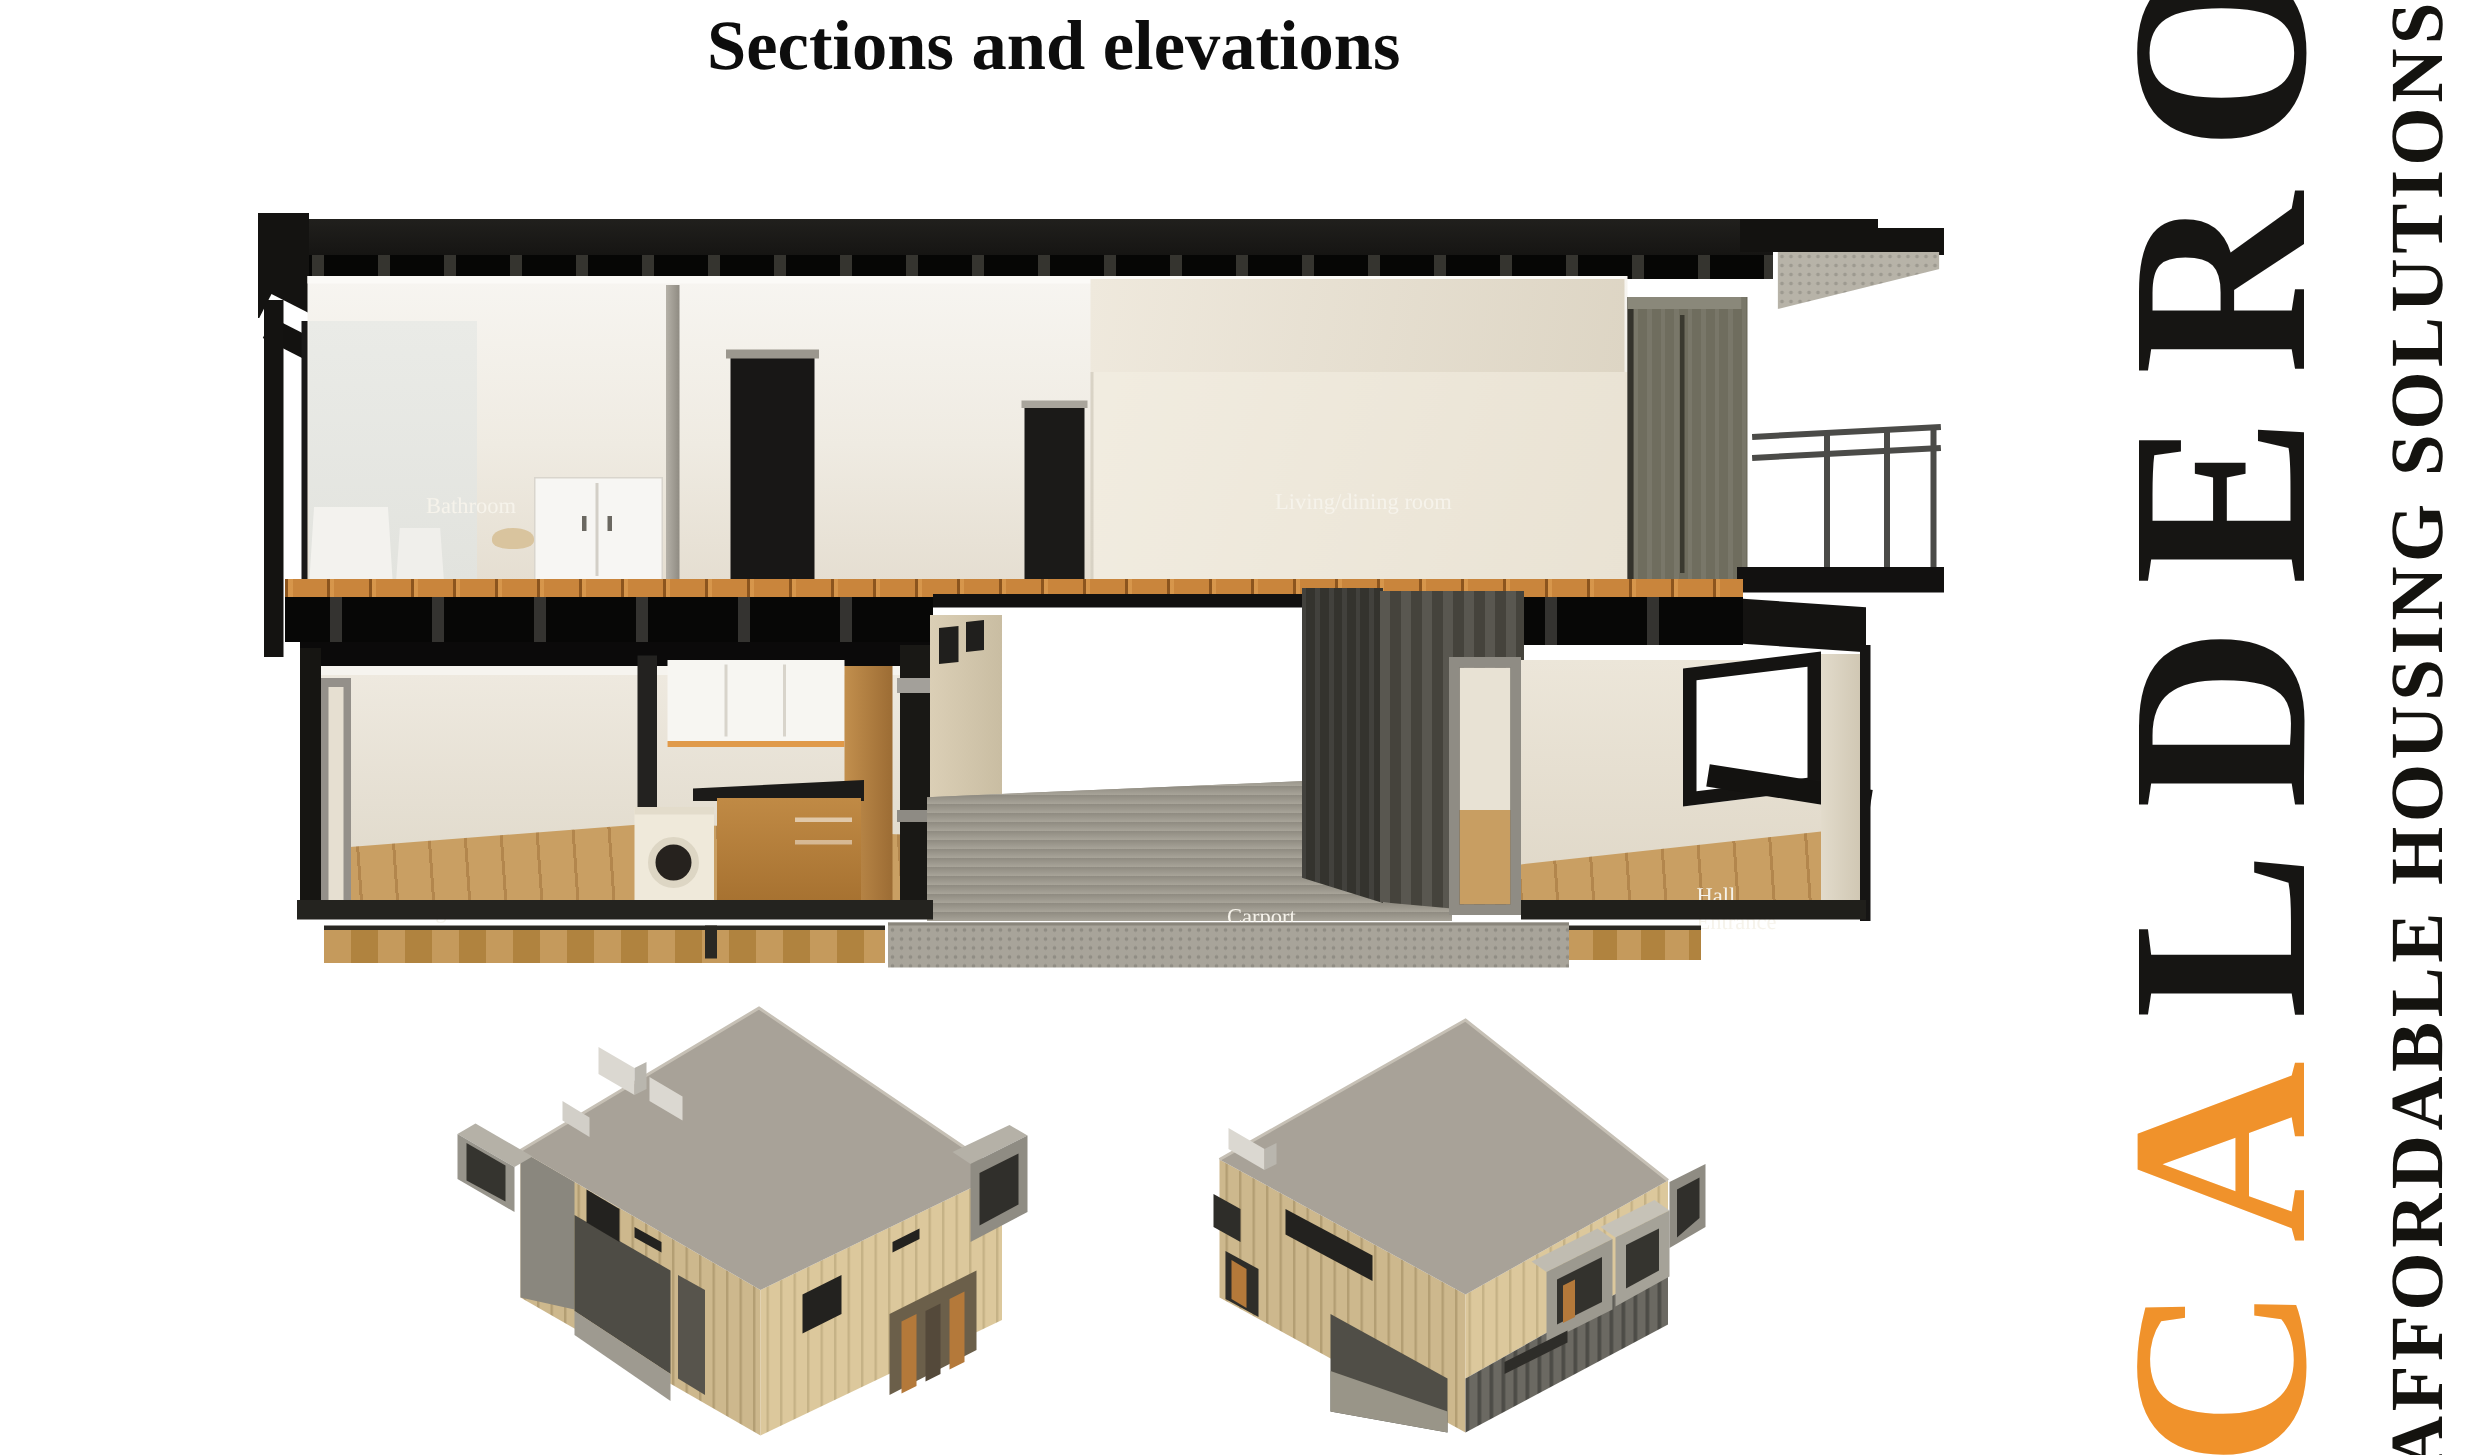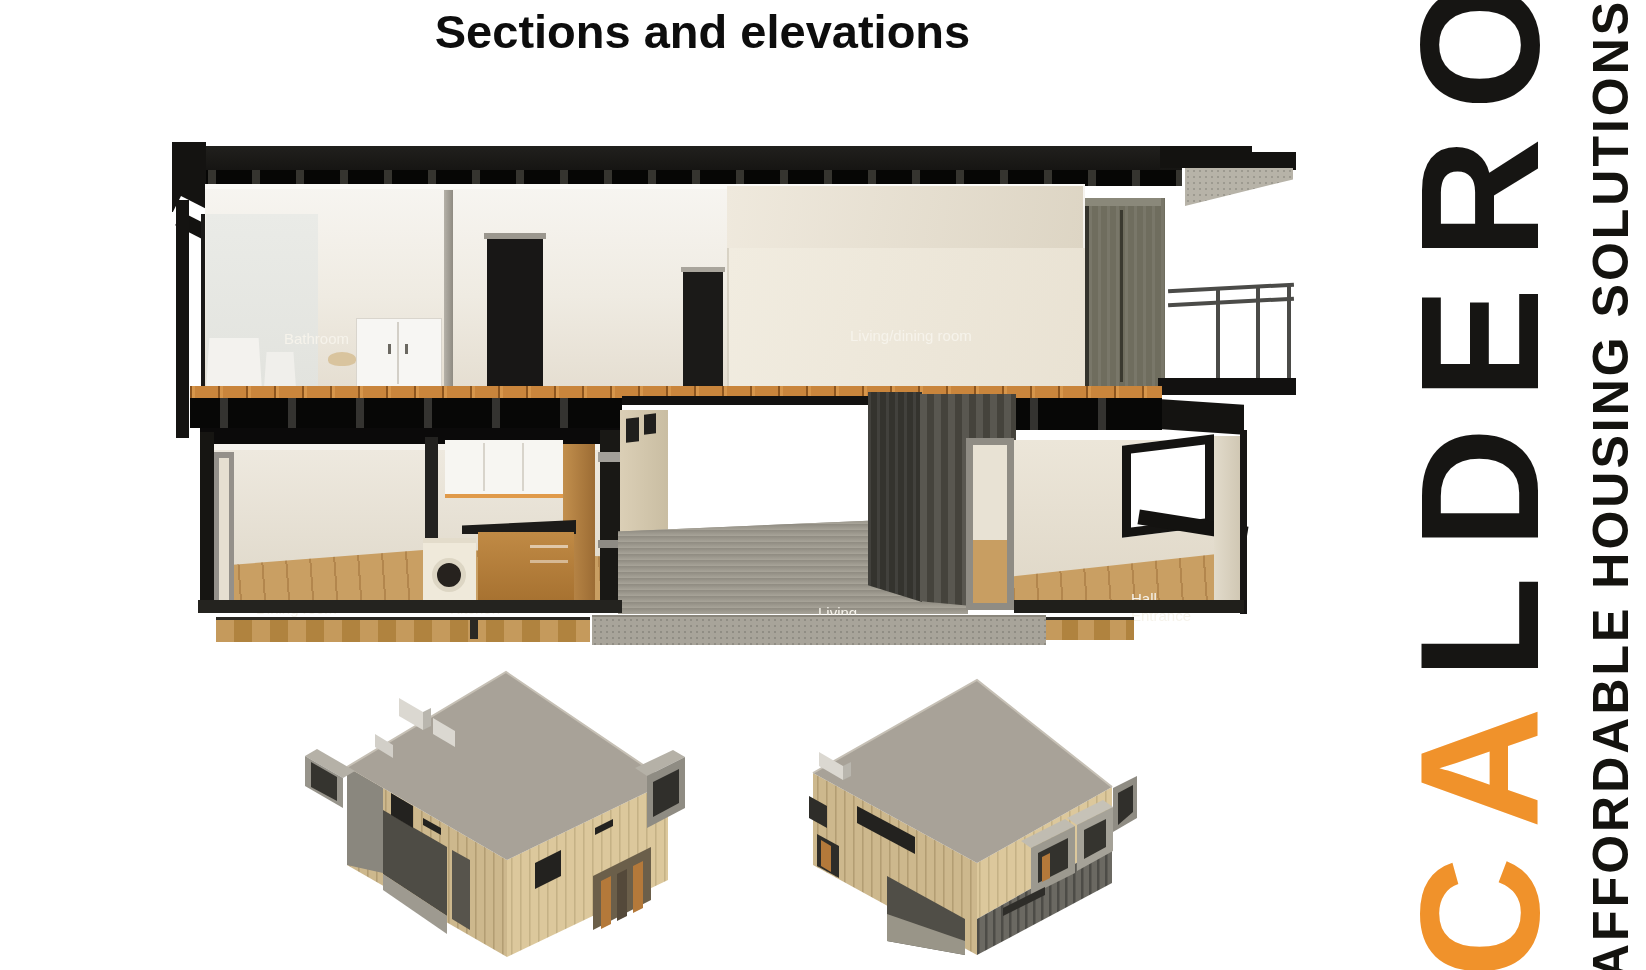--- a/index.html
+++ b/index.html
@@ -1,17 +1,17 @@
 <!DOCTYPE html>
 <html><head>
 <meta charset="utf-8">
 <style>
   html,body{margin:0;padding:0;background:#ffffff;}
   .canvas{position:relative;width:1646px;height:970px;background:#ffffff;overflow:hidden;
-          font-family:Liberation Sans, sans-serif;}
+          font-family:Liberation Serif, serif;}
   .abs{position:absolute;}
   .page-title{position:absolute;left:170px;top:4px;width:1065px;text-align:center;
               font-size:47px;font-weight:bold;color:#0d0d0d;letter-spacing:0px;}
   .rlabel{position:absolute;font-size:15px;color:#f6f3eb;font-weight:400;white-space:pre-line;line-height:1.15;}
   
   .corr-bumps{background:repeating-linear-gradient(90deg,#060605 0 18px,#35342f 18px 26px,#060605 26px 44px);}
   .joist{background:#0f0e0d;background-image:repeating-linear-gradient(90deg,#070706 0 30px,#343330 30px 38px,#070706 38px 68px);}
   .woodband{background:#c9853c;background-image:repeating-linear-gradient(90deg,rgba(90,45,5,.55) 0 2px,rgba(255,200,120,.25) 2px 5px,transparent 5px 28px);}
   .oakfloor{background:#c99f63;background-image:repeating-linear-gradient(86deg,rgba(120,70,20,.28) 0 2px,transparent 2px 24px);}
   .speckle{background-image:radial-gradient(rgba(0,0,0,.14) 1px,transparent 1.5px);background-size:6px 6px;}
@@ -106,21 +106,21 @@
     <div class="abs" style="left:598px;top:452px;width:26px;height:10px;background:#a3a09a;"></div>
     <div class="abs" style="left:598px;top:540px;width:26px;height:8px;background:#8e8b84;"></div>
 
     <div class="abs" style="left:620px;top:410px;width:48px;height:152px;background:linear-gradient(90deg,#dbcfb6,#c9bda2);"></div>
     <div class="abs" style="left:626px;top:418px;width:13px;height:24px;background:#201f1d;transform:skewY(-6deg);"></div>
     <div class="abs" style="left:644px;top:414px;width:12px;height:20px;background:#201f1d;transform:skewY(-6deg);"></div>
     <div class="abs speckle" style="left:618px;top:518px;width:350px;height:96px;background-color:#9b978c;background-image:linear-gradient(180deg,#8f8b81,#a8a499);clip-path:polygon(0 14%,90% 0,100% 8%,100% 100%,0 100%);"></div>
     <div class="abs ridges" style="left:868px;top:392px;width:54px;height:210px;background-color:#34332e;clip-path:polygon(0 0,100% 0,100% 100%,0 92%);"></div>
     <div class="abs" style="left:920px;top:394px;width:96px;height:216px;background:repeating-linear-gradient(90deg,#595750 0 7px,#45433c 7px 14px);clip-path:polygon(0 0,100% 0,100% 100%,0 96%);"></div>
     <div class="abs" style="left:966px;top:438px;width:48px;height:172px;border:7px solid #8f8c84;box-sizing:border-box;background:linear-gradient(180deg,#e8e2d4 60%,#c89e62 60%);"></div>
-    <div class="abs rlabel" style="left:818px;top:604px;">Living</div>
+    <div class="abs rlabel" style="left:818px;top:604px;">Carport</div>
 
     <div class="abs" style="left:1014px;top:440px;width:226px;height:170px;background:linear-gradient(180deg,#ece6d9,#ded6c6);"></div>
     <div class="abs oakfloor" style="left:1014px;top:535px;width:226px;height:75px;clip-path:polygon(0 55%,100% 22%,100% 100%,0 100%);"></div>
     <div class="abs" style="left:1122px;top:440px;width:92px;height:92px;background:#ffffff;border:9px solid #151412;box-sizing:border-box;transform:skewY(-7deg);"></div>
     <div class="abs" style="left:1138px;top:518px;width:110px;height:15px;background:#131210;transform:rotate(9deg);"></div>
     <div class="abs" style="left:1214px;top:436px;width:28px;height:174px;background:linear-gradient(90deg,#e2dbcb,#cfc6b2);"></div>
     <div class="abs" style="left:1240px;top:430px;width:7px;height:184px;background:#161514;"></div>
     <div class="abs rlabel" style="left:1131px;top:590px;">Hall
 Entrance</div>
 

